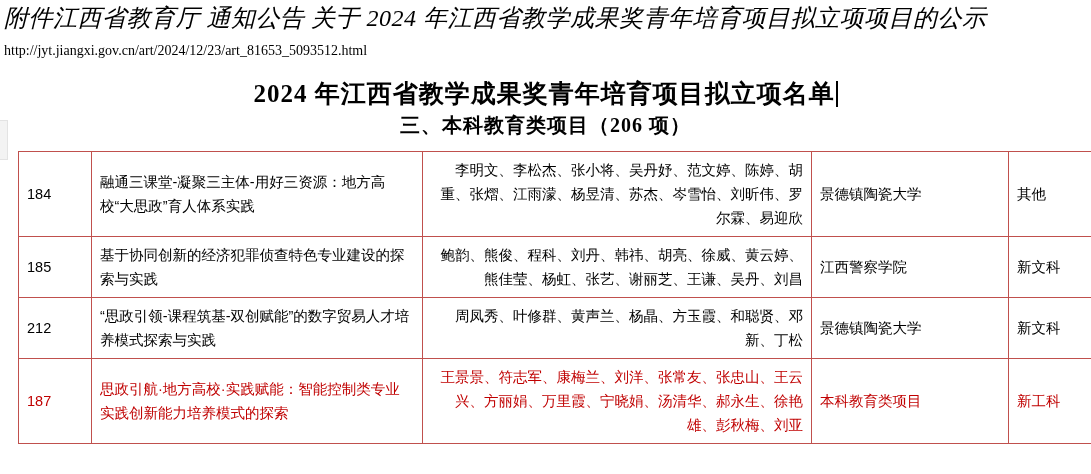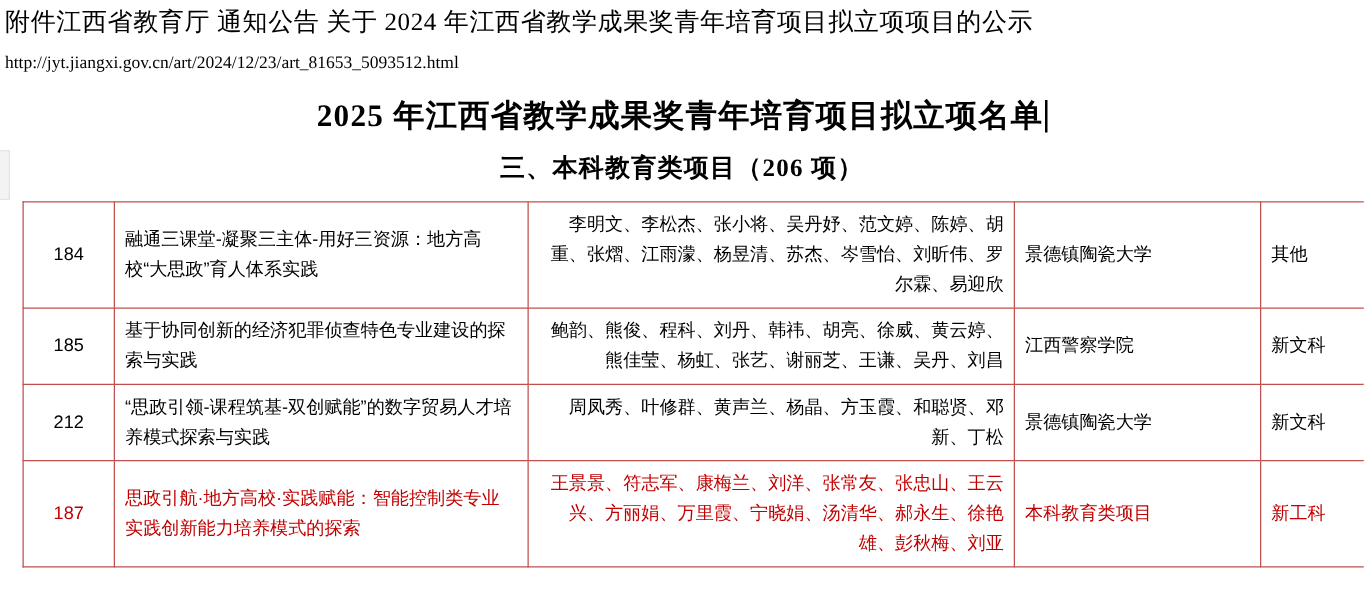--- a/index.html
+++ b/index.html
@@ -14,25 +14,26 @@
     font-family: "Liberation Serif", "DejaVu Serif", serif;
     color: #000000;
   }
   .page {
     position: relative;
     width: 1091px;
     height: 474px;
     box-sizing: border-box;
   }
   .header-line {
-    font-size: 20px;
+    font-size: 24px;
     line-height: 30px;
     padding: 3px 4px 0 4px;
     white-space: nowrap;
     letter-spacing: 0.5px;
+    font-style: italic;
   }
   .url-line {
     font-size: 14px;
     line-height: 28px;
     padding: 4px 4px 0 4px;
     white-space: nowrap;
   }
   .doc-title {
     text-align: center;
     font-size: 25px;
@@ -48,40 +49,39 @@
     height: 26px;
     background: #000;
     vertical-align: -5px;
     margin-left: 1px;
   }
   .doc-subtitle {
     text-align: center;
     font-size: 20px;
     font-weight: bold;
     line-height: 28px;
-    margin-top: 10px;
     letter-spacing: 1px;
   }
   table.grid {
     border-collapse: collapse;
     margin: 12px 18px 0 18px;
     width: 1055px;
     table-layout: fixed;
   }
   table.grid td {
     border: 1px solid #c0504d;
     padding: 6px 8px;
     font-size: 14.5px;
     line-height: 24px;
     vertical-align: middle;
     font-family: "Liberation Sans", "DejaVu Sans", sans-serif;
   }
   td.c-num {
     width: 56px;
-    text-align: center;
+    text-align: left;
     font-size: 15px;
   }
   td.c-name { width: 314px; }
   td.c-people { width: 372px; text-align: right; }
   td.c-org { width: 180px; }
   td.c-type { width: 120px; }
   tr.highlight td {
     color: #c00000;
   }
   .scroll-left {
@@ -99,21 +99,21 @@
 <body>
 
 <div class="page">
 
   <div class="scroll-left"></div>
 
   <div class="header-line">附件江西省教育厅  通知公告  关于 2024 年江西省教学成果奖青年培育项目拟立项项目的公示</div>
 
   <div class="url-line">http://jyt.jiangxi.gov.cn/art/2024/12/23/art_81653_5093512.html</div>
 
-  <div class="doc-title"><span>2025 年江西省教学成果奖青年培育项目拟立项名单</span><span class="caret"></span></div>
+  <div class="doc-title"><span>2024 年江西省教学成果奖青年培育项目拟立项名单</span><span class="caret"></span></div>
 
   <div class="doc-subtitle">三、本科教育类项目（206 项）</div>
 
   <table class="grid">
     <tbody>
       <tr>
         <td class="c-num">184</td>
         <td class="c-name">融通三课堂-凝聚三主体-用好三资源：地方高校“大思政”育人体系实践</td>
         <td class="c-people">李明文、李松杰、张小将、吴丹妤、范文婷、陈婷、胡重、张熠、江雨濛、杨昱清、苏杰、岑雪怡、刘昕伟、罗尔霖、易迎欣</td>
         <td class="c-org">景德镇陶瓷大学</td>

